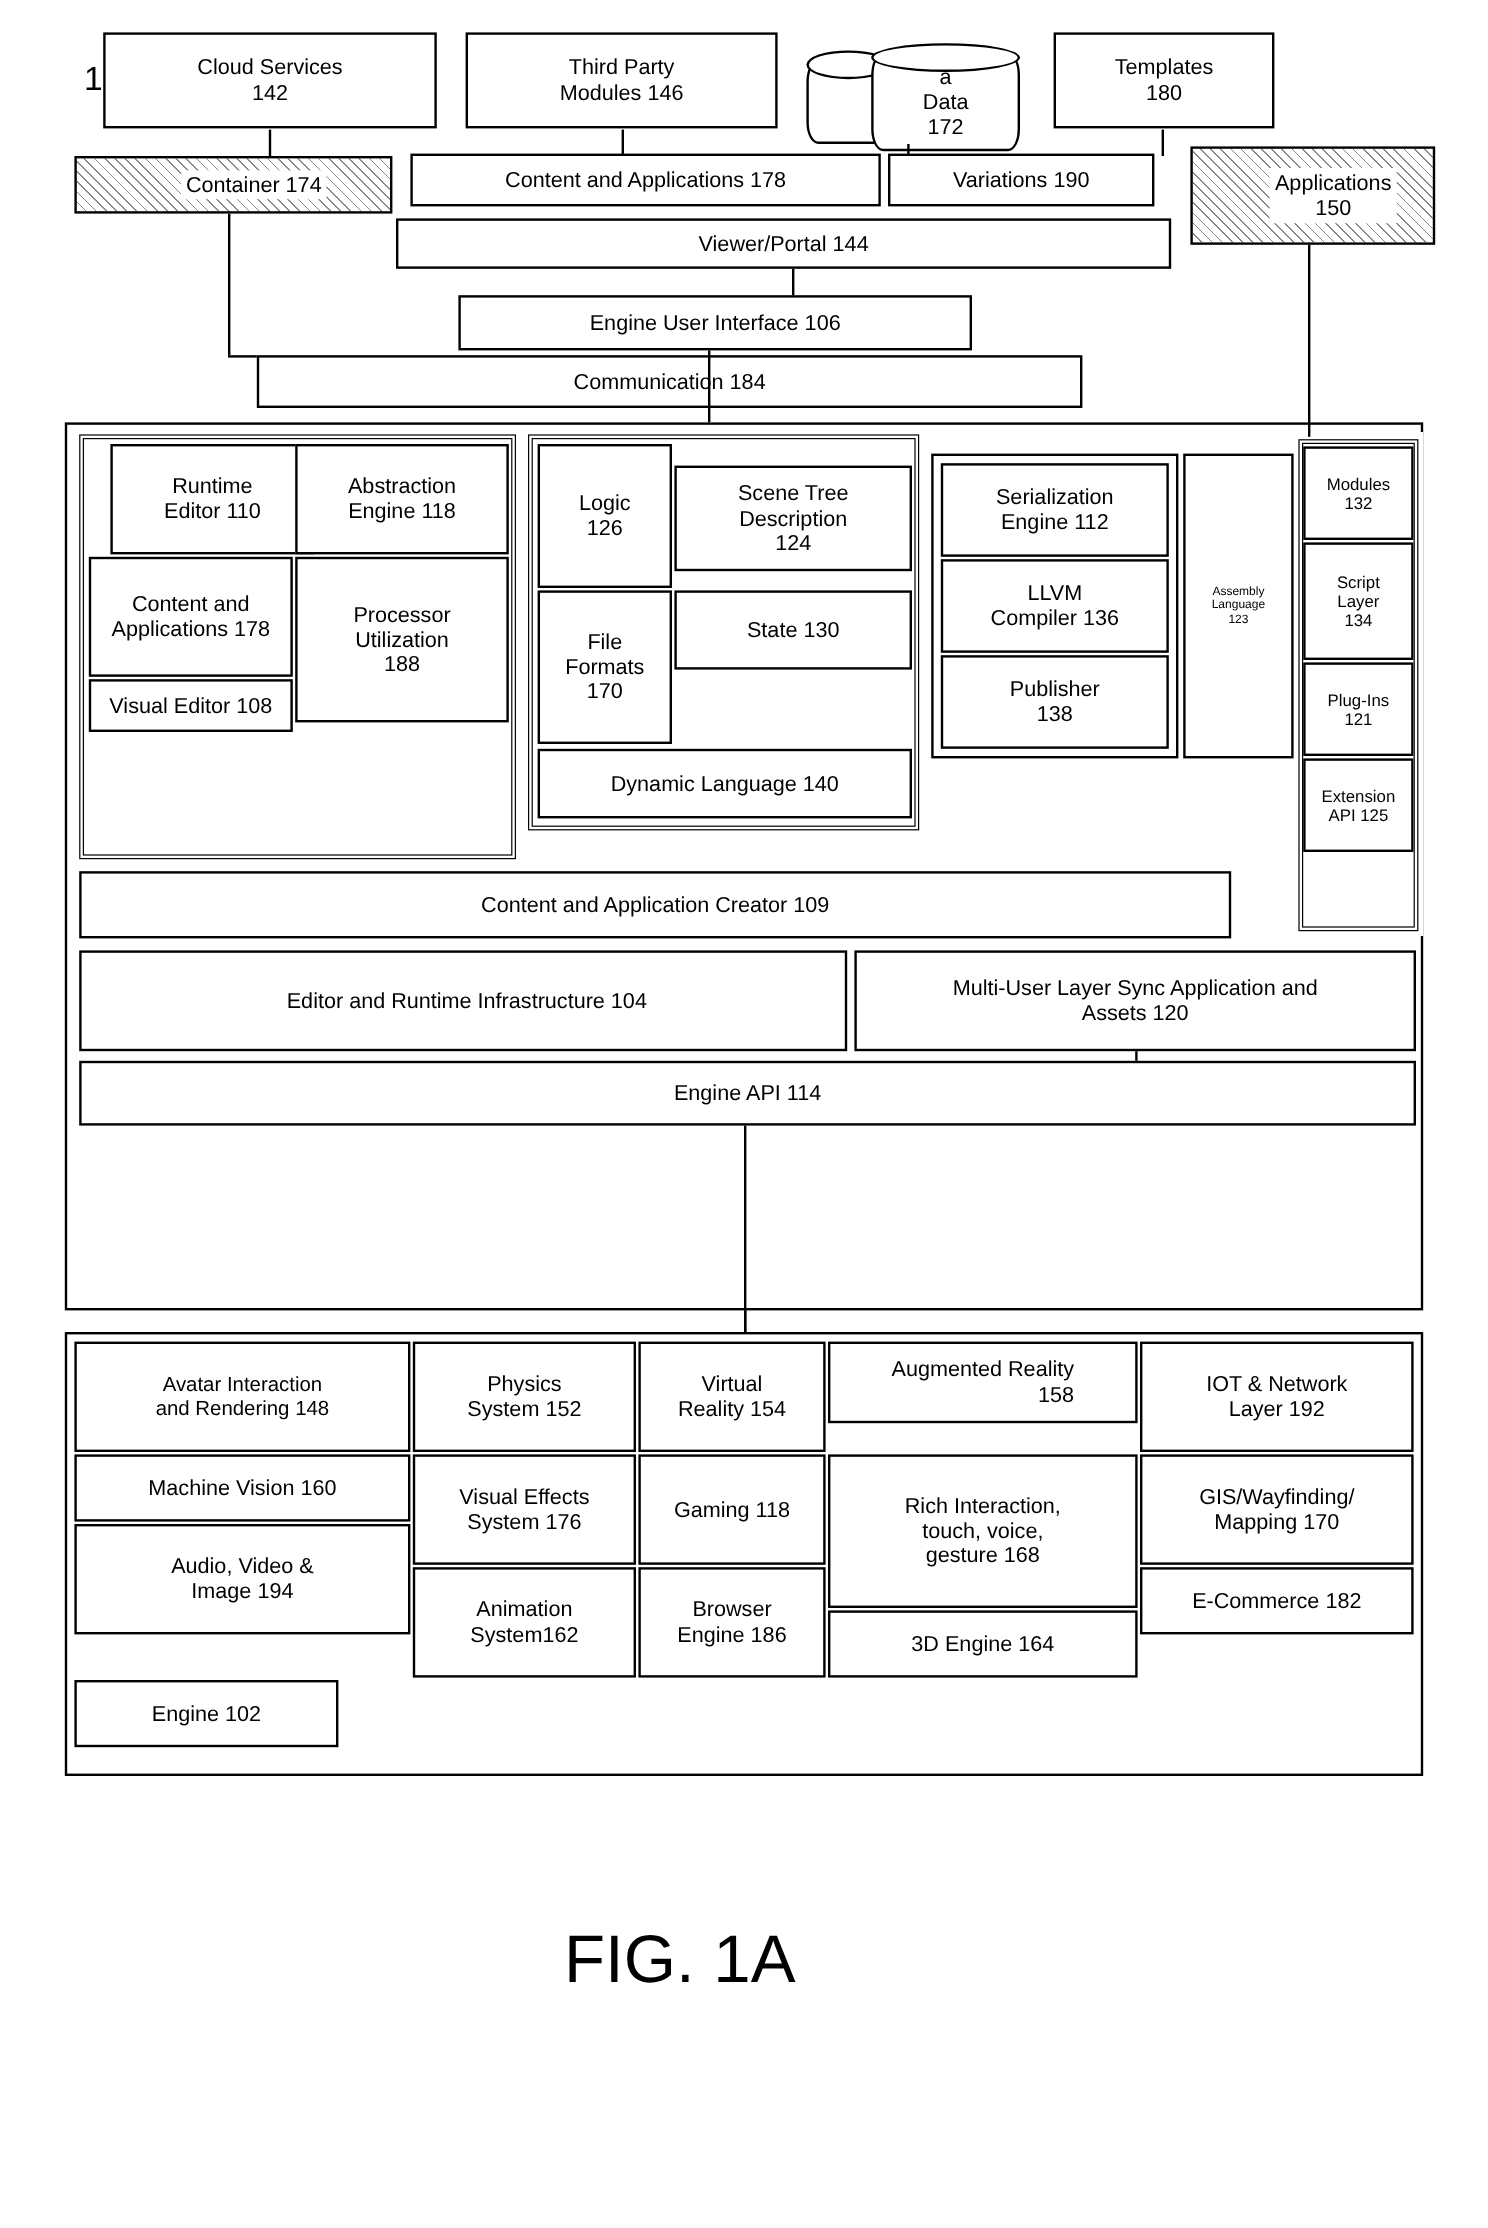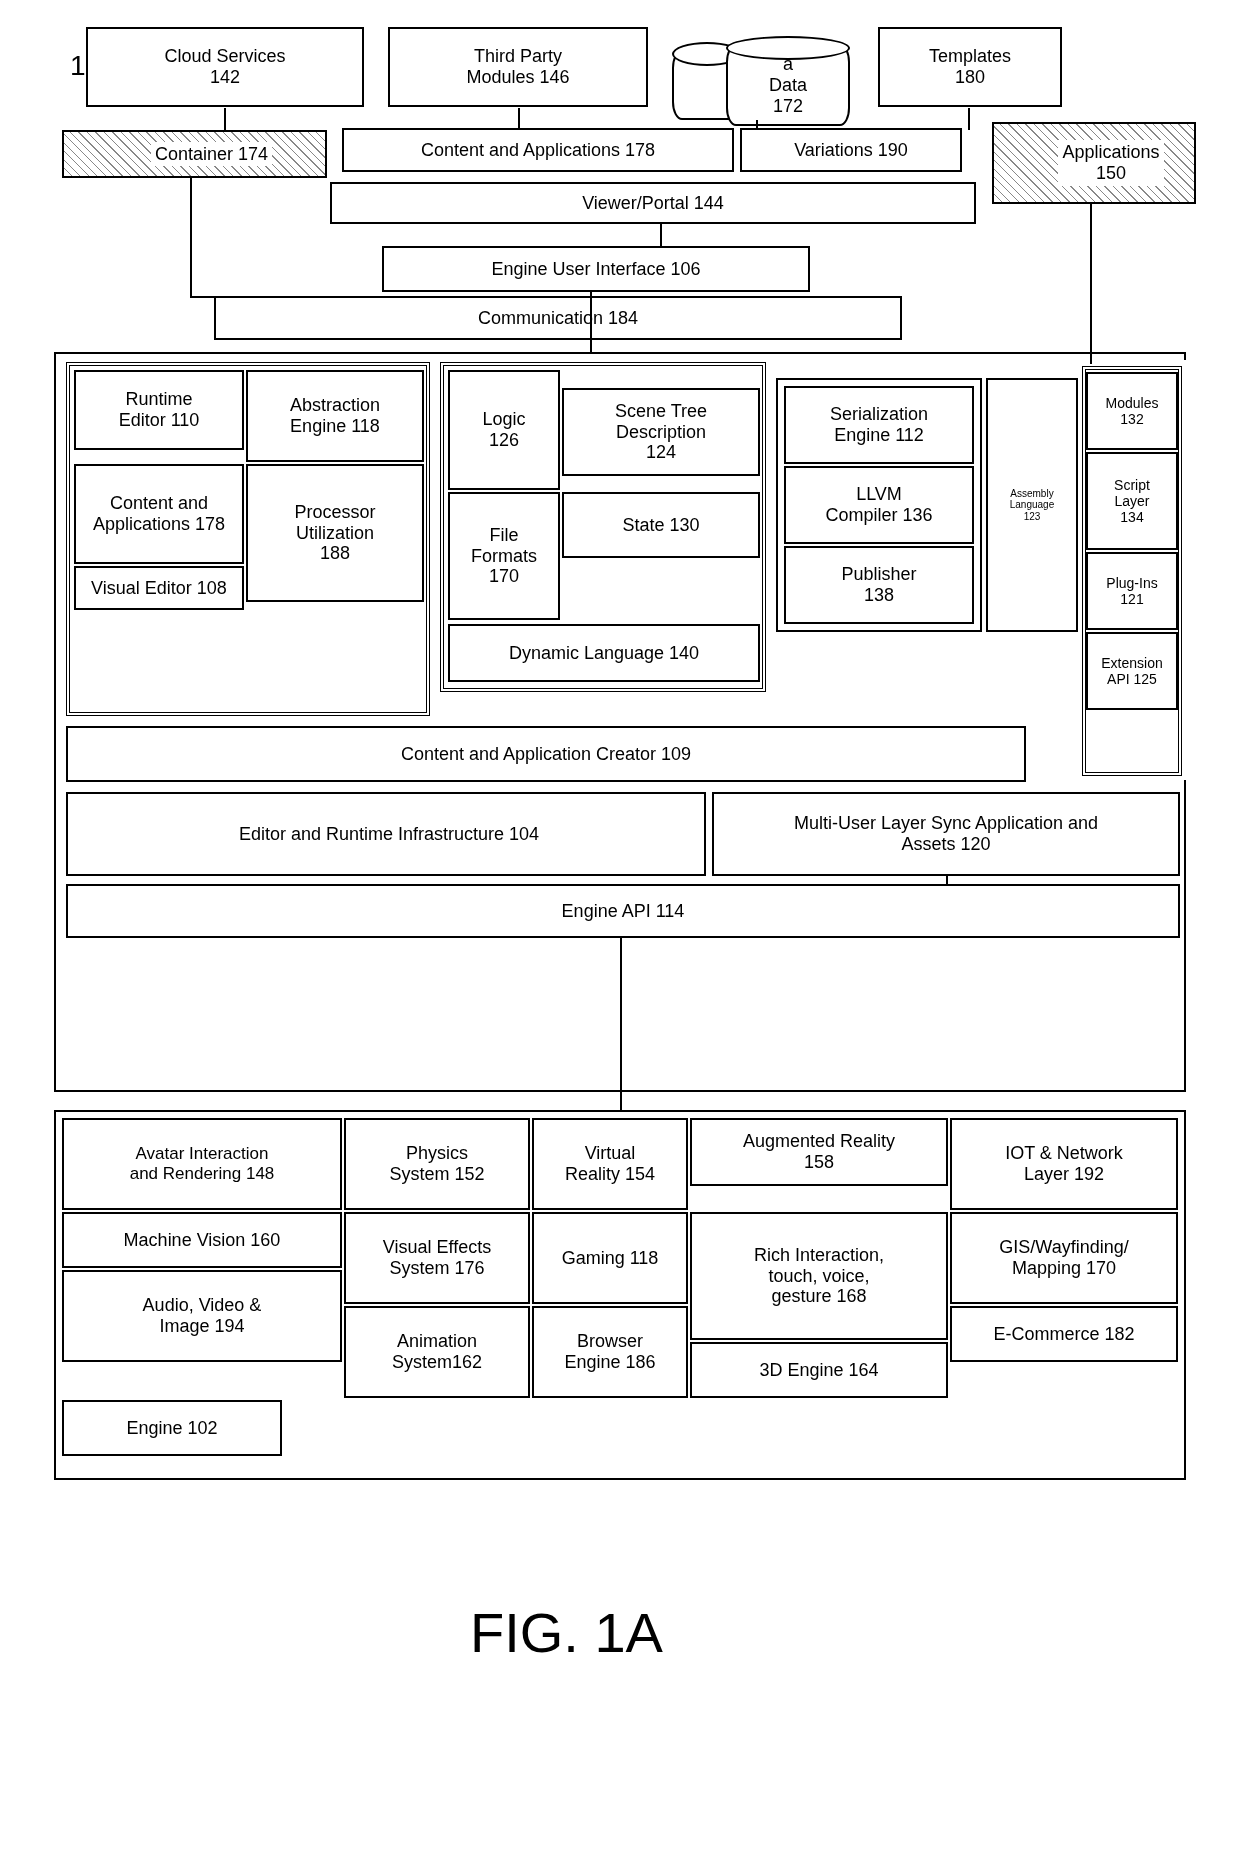--- a/index.html
+++ b/index.html
@@ -115,21 +115,21 @@
 
   <div class="box" style="left:330px;top:182px;width:646px;height:42px;">Viewer/Portal 144</div>
 
   <div class="box" style="left:382px;top:246px;width:428px;height:46px;">Engine User Interface 106</div>
 
   <div class="box" style="left:214px;top:296px;width:688px;height:44px;">Communication 184</div>
 
   <div class="box" style="left:54px;top:352px;width:1132px;height:740px;background:transparent;"></div>
 
   <div class="box double" style="left:66px;top:362px;width:364px;height:354px;background:transparent;"></div>
-  <div class="box" style="left:74px;top:370px;width:170px;height:80px;white-space:pre-line;">Runtime
+  <div class="box" style="left:92px;top:370px;width:170px;height:92px;white-space:pre-line;">Runtime
 Editor 110</div>
   <div class="box" style="left:246px;top:370px;width:178px;height:92px;white-space:pre-line;">Abstraction
 Engine 118</div>
   <div class="box" style="left:74px;top:464px;width:170px;height:100px;white-space:pre-line;">Content and
 Applications 178</div>
   <div class="box" style="left:246px;top:464px;width:178px;height:138px;white-space:pre-line;">Processor
 Utilization
 188</div>
   <div class="box" style="left:74px;top:566px;width:170px;height:44px;">Visual Editor 108</div>
 
@@ -197,21 +197,21 @@
   <div class="box" style="left:66px;top:884px;width:1114px;height:54px;">Engine API 114</div>
 
   <div class="box" style="left:54px;top:1110px;width:1132px;height:370px;background:transparent;"></div>
 
   <div class="box" style="left:62px;top:1118px;width:280px;height:92px;white-space:pre-line;font-size:17px;">Avatar Interaction
 and Rendering 148</div>
   <div class="box" style="left:344px;top:1118px;width:186px;height:92px;white-space:pre-line;">Physics
 System 152</div>
   <div class="box" style="left:532px;top:1118px;width:156px;height:92px;white-space:pre-line;">Virtual
 Reality 154</div>
-  <div class="box" style="left:690px;top:1118px;width:258px;height:68px;white-space:pre-line;">Augmented Reality
+  <div class="box" style="left:690px;top:1118px;width:258px;height:68px;white-space:pre-line;text-align:right;">Augmented Reality
 158</div>
   <div class="box" style="left:950px;top:1118px;width:228px;height:92px;white-space:pre-line;">IOT &amp; Network
 Layer 192</div>
 
   <div class="box" style="left:62px;top:1212px;width:280px;height:56px;">Machine Vision 160</div>
   <div class="box" style="left:344px;top:1212px;width:186px;height:92px;white-space:pre-line;">Visual Effects
 System 176</div>
   <div class="box" style="left:532px;top:1212px;width:156px;height:92px;">Gaming 118</div>
   <div class="box" style="left:690px;top:1212px;width:258px;height:128px;white-space:pre-line;">Rich Interaction,
 touch, voice,

